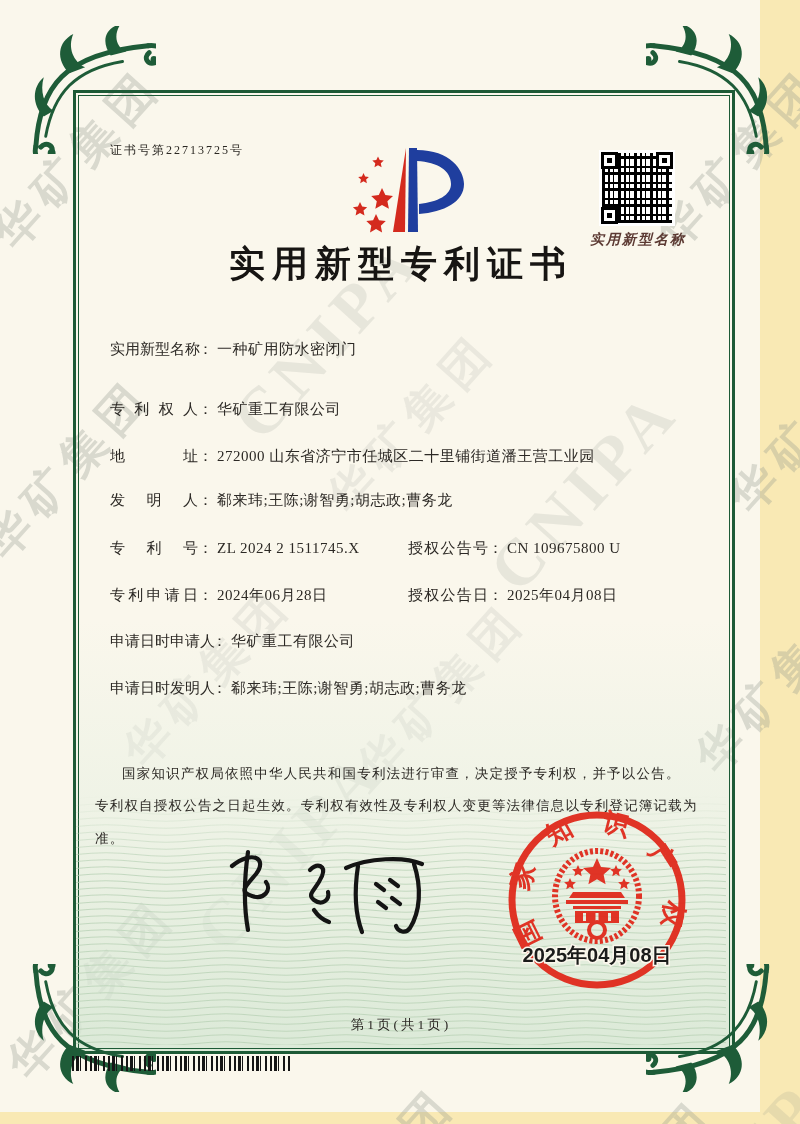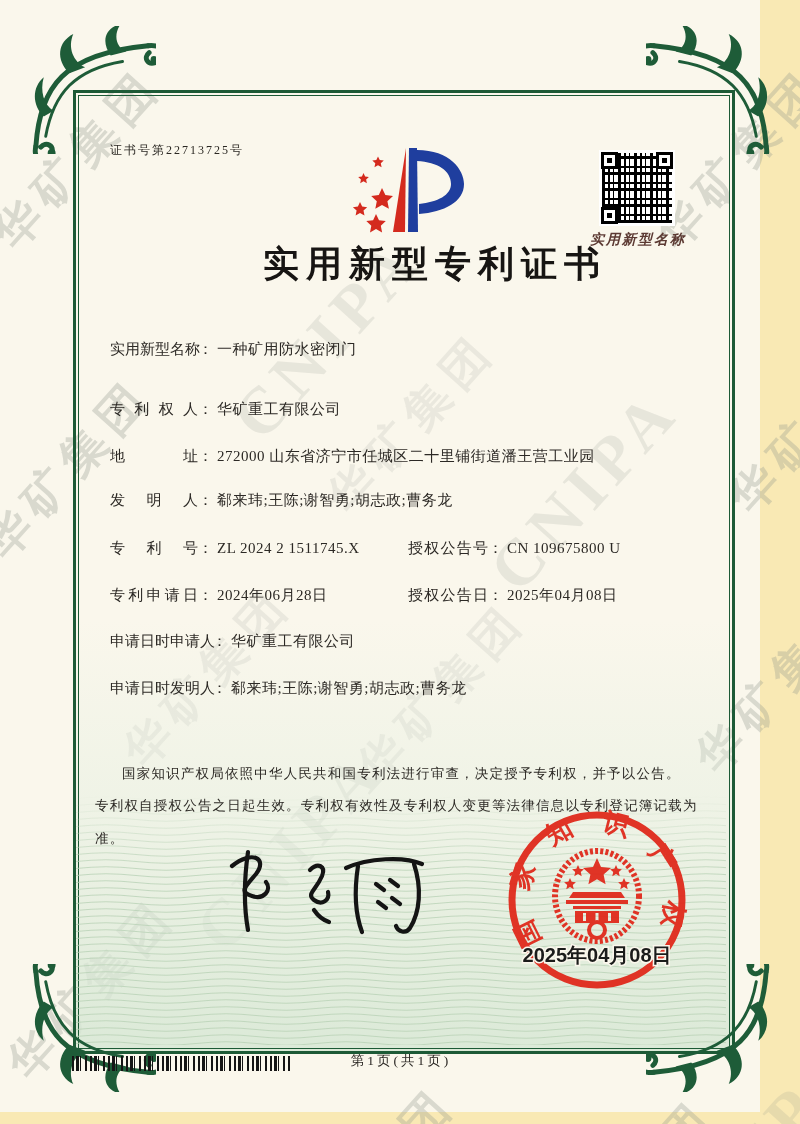--- a/index.html
+++ b/index.html
@@ -24,21 +24,21 @@
   .waves{position:absolute;left:76px;top:795px;width:650px;height:250px;
          -webkit-mask-image:linear-gradient(to top,#000 70%,transparent 100%);
          mask-image:linear-gradient(to top,#000 70%,transparent 100%);}
   
   .fl{position:absolute;width:128px;height:128px;}
   .fl.tr{transform:scaleX(-1);} .fl.bl{transform:scaleY(-1);} .fl.br{transform:scale(-1,-1);}
   
   .certno{position:absolute;left:110px;top:142px;font-size:12px;letter-spacing:2px;color:#2a2722;}
   .logo{position:absolute;left:338px;top:140px;width:134px;height:98px;}
   .title{position:absolute;left:73px;top:240px;width:656px;text-align:center;
-         font-size:36px;font-weight:700;letter-spacing:7px;color:#171513;margin-left:34px;}
+         font-size:36px;font-weight:700;letter-spacing:7px;color:#171513;}
   .qr{position:absolute;left:599px;top:150px;width:76px;height:76px;background:#fff;padding:3px;box-sizing:border-box;}
   .qr-mod{position:relative;width:100%;height:100%;background:
       repeating-linear-gradient(90deg,#000 0 3px,transparent 3px 6px,#000 6px 8px,transparent 8px 11px,#000 11px 12px,transparent 12px 16px),
       repeating-linear-gradient(0deg,#000 0 3px,transparent 3px 7px,#000 7px 9px,transparent 9px 12px,transparent 12px 16px);}
   .fp{position:absolute;width:17px;height:17px;border:3px solid #000;background:#fff;box-sizing:border-box;}
   .fp::after{content:"";position:absolute;left:3px;top:3px;width:5px;height:5px;background:#000;}
   .fp.tl{left:-1px;top:-1px;} .fp.tr{right:-1px;top:-1px;} .fp.bl{left:-1px;bottom:-1px;}
   .qr-caption{position:absolute;left:578px;top:231px;width:120px;text-align:center;
       font-size:14px;letter-spacing:2px;color:#5c3a33;font-style:italic;font-weight:600;}
   
@@ -54,21 +54,21 @@
              color:#2c2925;letter-spacing:1.2px;}
   .statement .l1{text-indent:2em;}
   
   .signer{position:absolute;left:113px;top:866px;font-family:"Liberation Sans","DejaVu Sans",sans-serif;
           font-size:18px;font-weight:700;color:#20201e;line-height:36px;letter-spacing:2px;}
   .sig{position:absolute;left:218px;top:838px;width:220px;height:104px;}
   
   .seal{position:absolute;left:502px;top:805px;width:190px;height:190px;opacity:.95;}
   
   .pageno{position:absolute;left:73px;top:1016px;width:656px;text-align:center;font-size:13.5px;
-          letter-spacing:3px;color:#2c2925;margin-top:36px;}
+          letter-spacing:3px;color:#2c2925;}
   .barcode{position:absolute;left:72px;top:1056px;width:218px;height:15px;background:
      repeating-linear-gradient(90deg,#151515 0 2px,transparent 2px 4px,#151515 4px 7px,transparent 7px 8px,#151515 8px 9px,transparent 9px 13px,#151515 13px 15px,transparent 15px 18px);}
 </style>
 </head>
 <body>
 
 <div class="page">
 
   <div class="band-right"></div>
   <div class="band-bottom"></div>

